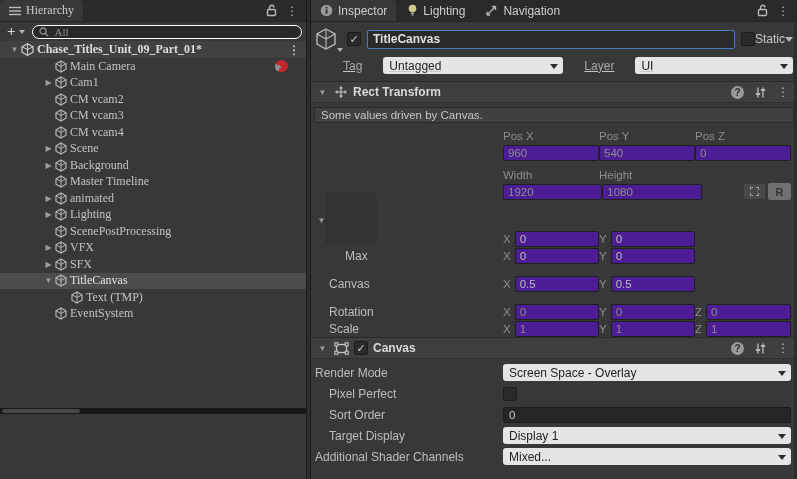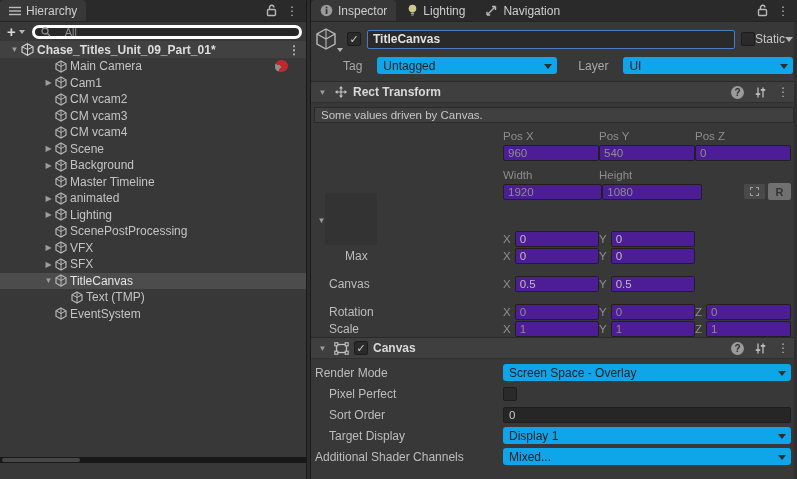--- a/index.html
+++ b/index.html
@@ -17,27 +17,27 @@
   .tab { display:flex; align-items:center; gap:5px; padding:0 9px; color:#cecece; }
   .tab.active { background:#383838; border-radius:4px 4px 0 0; }
   .bar-right { margin-left:auto; display:flex; align-items:center; gap:9px; padding-right:8px; }
   .kebab { color:#bdbdbd; font-size:12px; line-height:1; letter-spacing:0; }
   .caret-down { width:0; height:0; border-left:4px solid transparent; border-right:4px solid transparent;
                 border-top:5px solid #b4b4b4; display:inline-block; }
   .fold { width:13px; text-align:center; font-size:8px; color:#9c9c9c; flex:none; }
   .cube-ic { flex:none; display:flex; margin-right:3px; }
 
   
-  .hierarchy { position:absolute; left:0; top:0; width:306px; height:463px; background:#383838; }
+  .hierarchy { position:absolute; left:0; top:0; width:306px; height:414px; background:#383838;font-family:Liberation Serif, serif; }
   .h-toolbar { height:19px; display:flex; align-items:center; padding:0 4px; gap:4px; }
   .add-btn { display:flex; align-items:center; gap:3px; color:#d0d0d0; padding:0 3px; }
   .add-btn .plus { font-size:15px; font-weight:bold; line-height:1; color:#d8d8d8; }
   .add-btn .caret-down { border-top-width:4px; border-left-width:3.5px; border-right-width:3.5px; }
-  .search { flex:1; height:14px; background:#282828; border:3px solid #ffffff; border-radius:8px;
-            display:flex; align-items:center; gap:14px; padding:0 6px; color:#8f8f8f; font-size:11px; }
+  .search { flex:1; height:14px; background:#282828; border:1px solid #ffffff; border-radius:8px;
+            display:flex; align-items:center; gap:6px; padding:0 6px; color:#8f8f8f; font-size:11px; }
   .scene-row { height:17px; background:#414141; display:flex; align-items:center; padding-left:8px;
                color:#dddddd; font-weight:bold; }
   .scene-row .kebab { margin-left:auto; margin-right:6px; }
   .tree { }
   .hrow { height:16.5px; display:flex; align-items:center; color:#c4c4c4; }
   .hrow.selected { background:#4c4c4c; color:#e4e4e4; }
   .hrow .badge { margin-left:auto; margin-right:18px; width:13px; height:12px; border-radius:50% 50% 50% 40%;
                  background:conic-gradient(from 210deg, #8d8d8d 0 80deg, #c1272d 80deg 360deg); }
   .h-scroll { position:absolute; left:0; right:0; bottom:0; height:6px; background:#181818; }
   .h-thumb { position:absolute; left:2px; bottom:1px; width:78px; height:4px; background:#474747; border-radius:2px; }
@@ -55,23 +55,23 @@
   .go-cube { position:relative; width:26px; height:24px; flex:none; }
   .go-cube .caret-down { position:absolute; right:-2px; bottom:-1px; border-top-width:4px;
                          border-left-width:3.5px; border-right-width:3.5px; }
   .cb { width:14px; height:14px; background:#2a2a2a; border:1px solid #1c1c1c; border-radius:2px;
         flex:none; display:flex; align-items:center; justify-content:center; color:transparent;
         font-size:11px; }
   .cb.checked { color:#cfcfcf; }
   .name-field { flex:1; height:19px; background:#2a2a2a; border:1px solid #4a7cbf; border-radius:2px;
                 display:flex; align-items:center; padding:0 5px; color:#e0e0e0; font-weight:bold; }
   .static-wrap { display:flex; align-items:center; color:#c6c6c6; flex:none; }
-  .go-row2 { display:flex; align-items:center; gap:15px; height:19px; margin-top:4px; padding-left:28px; }
+  .go-row2 { display:flex; align-items:center; gap:21px; height:19px; margin-top:4px; padding-left:28px;text-decoration:underline; }
   .mini-label { color:#a8a8a8; flex:none; }
-  .popup { position:relative; height:17px; background:#0ea5e9; border-radius:3px; color:#222222;
+  .popup { position:relative; height:17px; background:#e5e5e5; border-radius:3px; color:#222222;
            display:flex; align-items:center; padding:0 18px 0 6px; overflow:hidden; white-space:nowrap; }
   .popup::after { content:""; position:absolute; right:5px; top:6.5px; width:0; height:0;
                   border-left:4px solid transparent; border-right:4px solid transparent;
                   border-top:5px solid #2d2d2d; }
   .tag-popup { width:180px; }
   .layer-popup { flex:1; }
 
   .comp-header { height:22px; background:#3f3f3f; border-top:1px solid #2a2a2a; border-bottom:1px solid #2f2f2f;
                  display:flex; align-items:center; gap:5px; padding:0 5px; }
   .comp-title { font-weight:bold; color:#d8d8d8; }
@@ -399,21 +399,21 @@
           <div class="cb">✓</div>
           <span>Static</span>
           <span class="caret-down"></span>
         </div>
       </div>
       <div class="go-row2">
         <span class="mini-label">Tag</span>
         <div class="popup tag-popup">
           <span>Untagged</span>
         </div>
-        <span class="mini-label" style="margin-left:6px">Layer</span>
+        <span class="mini-label" style="margin-left:0">Layer</span>
         <div class="popup layer-popup">
           <span>UI</span>
         </div>
       </div>
     </div>
 
     <div class="component">
       <div class="comp-header">
         <span class="fold">▼</span>
         <svg width="14" height="14" viewBox="0 0 14 14">

